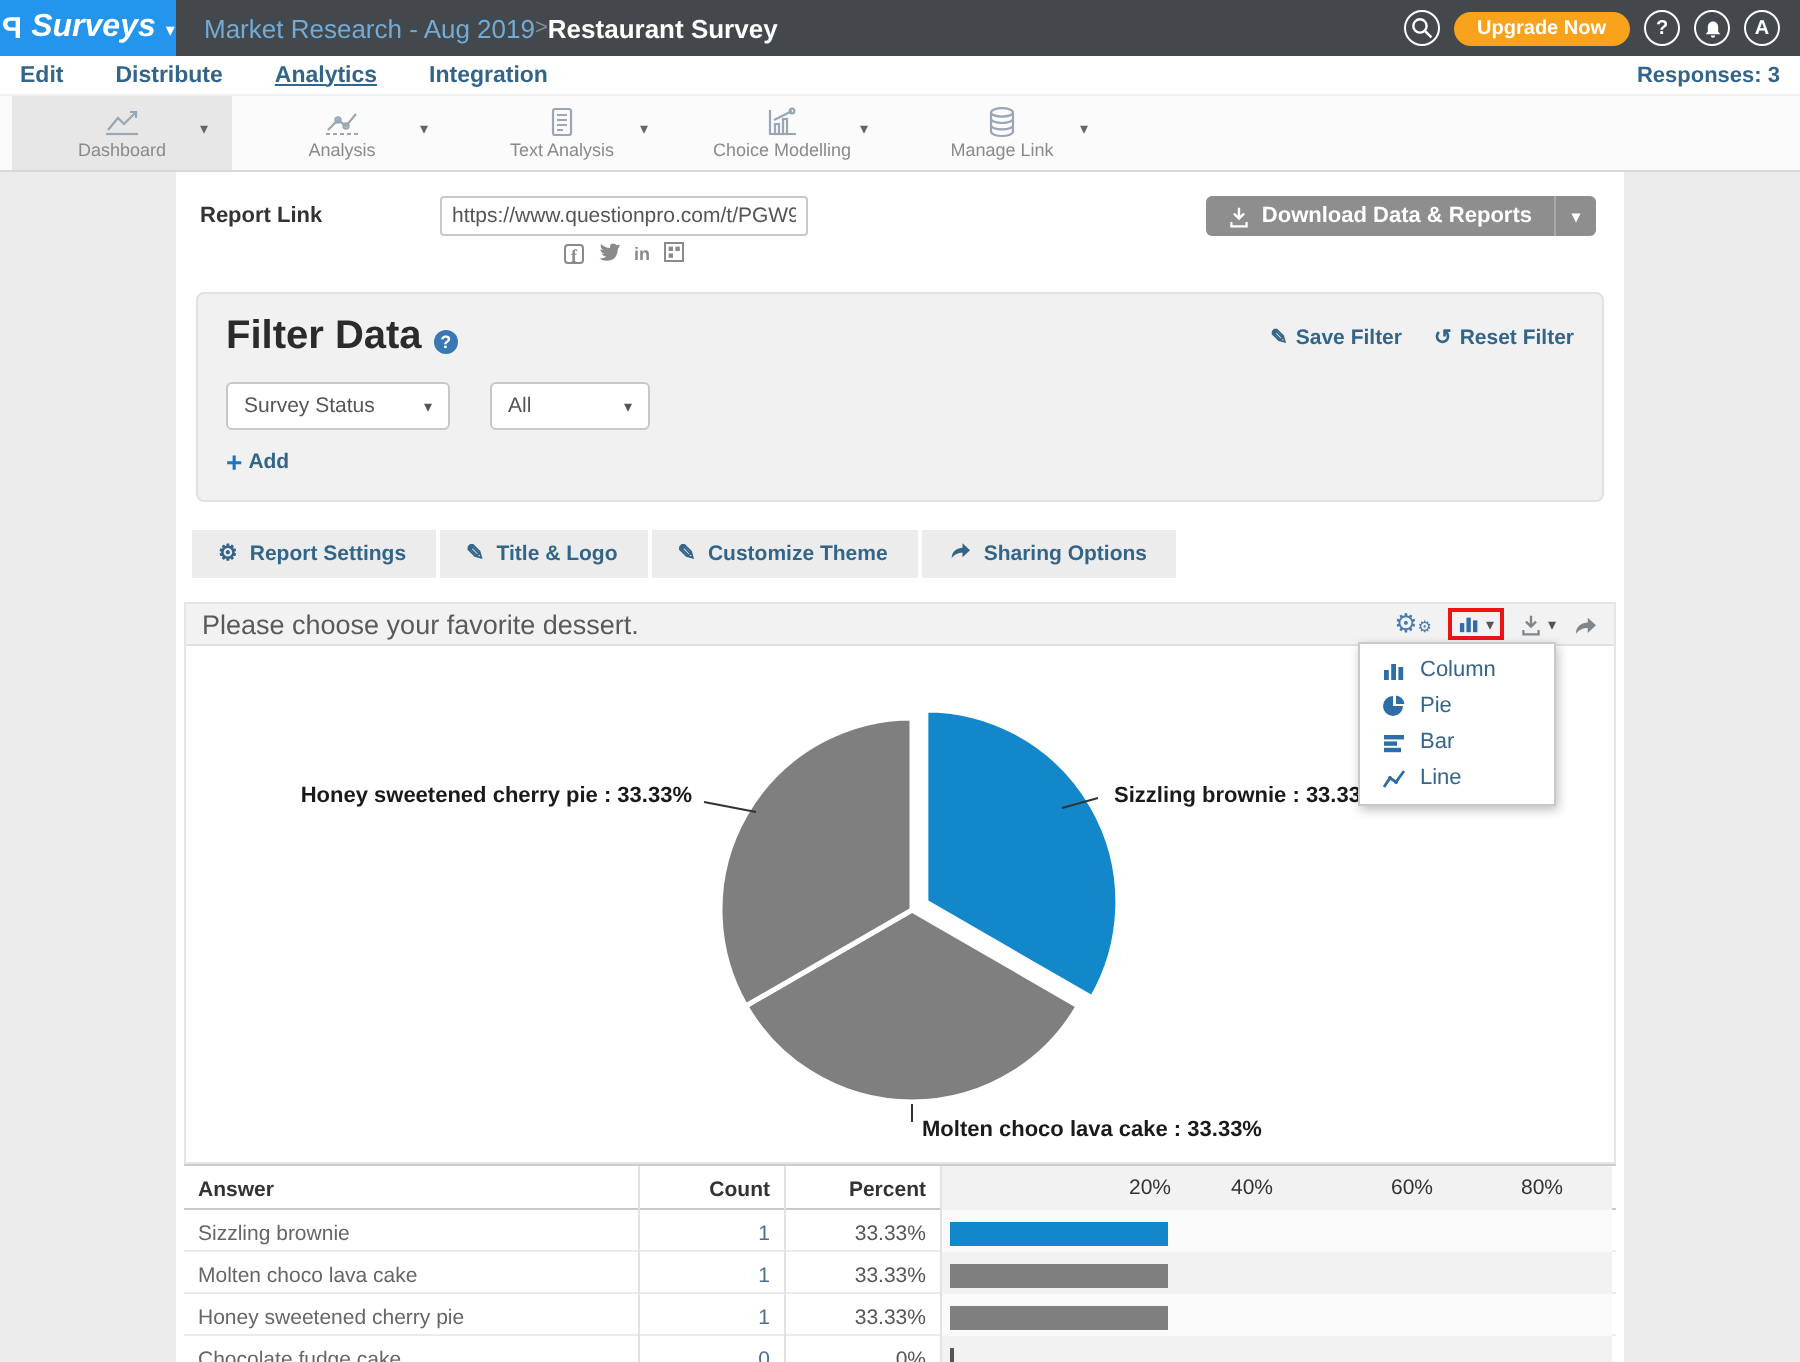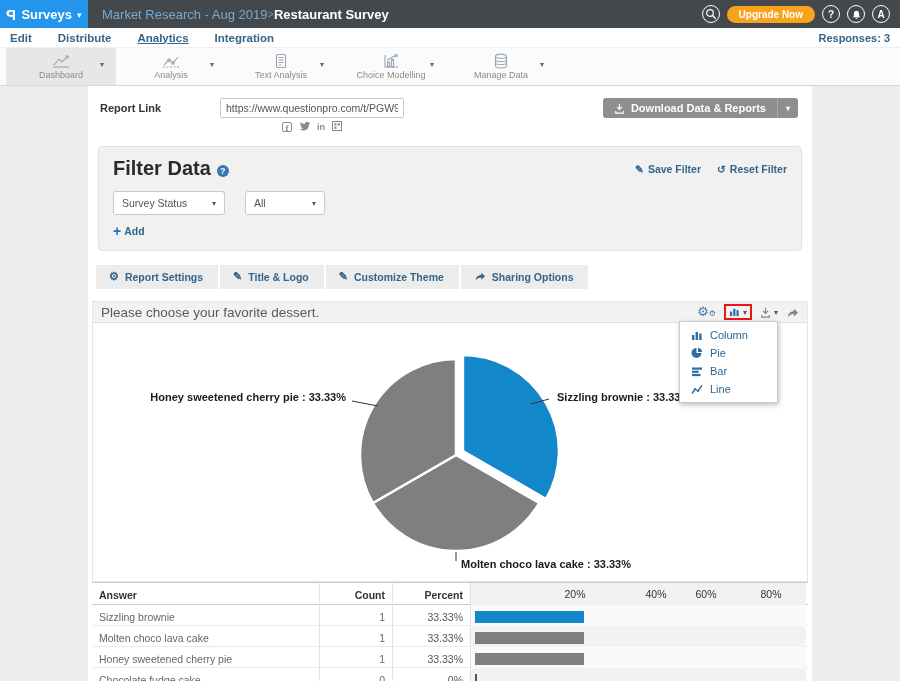--- a/index.html
+++ b/index.html
@@ -3,21 +3,21 @@
 <meta charset="utf-8">
 <style>
   * { box-sizing: border-box; margin: 0; padding: 0; }
   html,body { width:900px; height:681px; overflow:hidden; }
   body { font-family:"Liberation Sans", sans-serif; background:#ececec; }
 
   
   .topbar { height:28px; background:#43484d; display:flex; align-items:stretch; }
   .logo-block { background:#2395ec; width:88px; display:flex; align-items:center; justify-content:center; gap:5px; color:#fff; cursor:pointer; }
   .logo-glyph { font-weight:bold; font-size:15px; transform:scaleX(-1); display:inline-block; }
-  .logo-text { font-size:13px; font-weight:bold; }
+  .logo-text { font-size:16px; font-weight:bold;font-style:italic; }
   .logo-caret { font-size:9px; margin-top:1px; }
   .crumbs { display:flex; align-items:center; gap:0; margin-left:14px; font-size:13px; }
   .crumb-survey { color:#72abd6; }
   .crumb-sep { color:#8a9097; font-size:11px; }
   .crumb-page { color:#fff; font-weight:600; }
   .topbar-right { margin-left:auto; display:flex; align-items:center; gap:7px; padding-right:10px; }
   .circle-btn { width:18px; height:18px; border:1.4px solid #fff; border-radius:50%; color:#fff; font-size:10px; font-weight:bold; display:flex; align-items:center; justify-content:center; }
   .upgrade-btn { background:#f9a21b; color:#fff; font-size:10px; font-weight:bold; border-radius:9px; padding:3px 12px; border:none; }
 
   
@@ -179,21 +179,21 @@
     <span>Choice Modelling</span>
     <span class="tool-caret">▾</span>
   </div>
   <div class="tool">
     <svg width="22" height="16" viewBox="0 0 22 16">
         <ellipse cx="11" cy="3.2" rx="5.5" ry="2.1"></ellipse>
         <path d="M5.5,3.2 L5.5,12.8 C5.5,14 8,15 11,15 C14,15 16.5,14 16.5,12.8 L16.5,3.2"></path>
         <path d="M5.5,6.4 C5.5,7.6 8,8.5 11,8.5 C14,8.5 16.5,7.6 16.5,6.4"></path>
         <path d="M5.5,9.6 C5.5,10.8 8,11.7 11,11.7 C14,11.7 16.5,10.8 16.5,9.6"></path>
       </svg>
-    <span>Manage Data</span>
+    <span>Manage Link</span>
     <span class="tool-caret">▾</span>
   </div>
 </div>
 
 <div class="page">
 <div class="card">
 
   <div class="report-row">
     <span class="report-label">Report Link</span>
     <input class="report-input" value="https://www.questionpro.com/t/PGW9HZe4" style="">
@@ -357,21 +357,21 @@
     </div>
   </div>
 
   <div class="tbl">
     <div class="trow head">
       <div class="tcell">Answer</div>
       <div class="tcell r">Count</div>
       <div class="tcell r">Percent</div>
       <div class="tcell bar-cell">
         <span class="tick" style="left:69px">20%</span>
-        <span class="tick" style="left:150px">40%</span>
+        <span class="tick" style="left:120px">40%</span>
         <span class="tick" style="left:200px">60%</span>
         <span class="tick" style="left:265px">80%</span>
         <span class="tick" style="left:330px">100%</span>
       </div>
     </div>
     <div class="trow">
       <div class="tcell answer">Sizzling brownie</div>
       <div class="tcell r count">1</div>
       <div class="tcell r percent">33.33%</div>
       <div class="tcell bar-cell">

